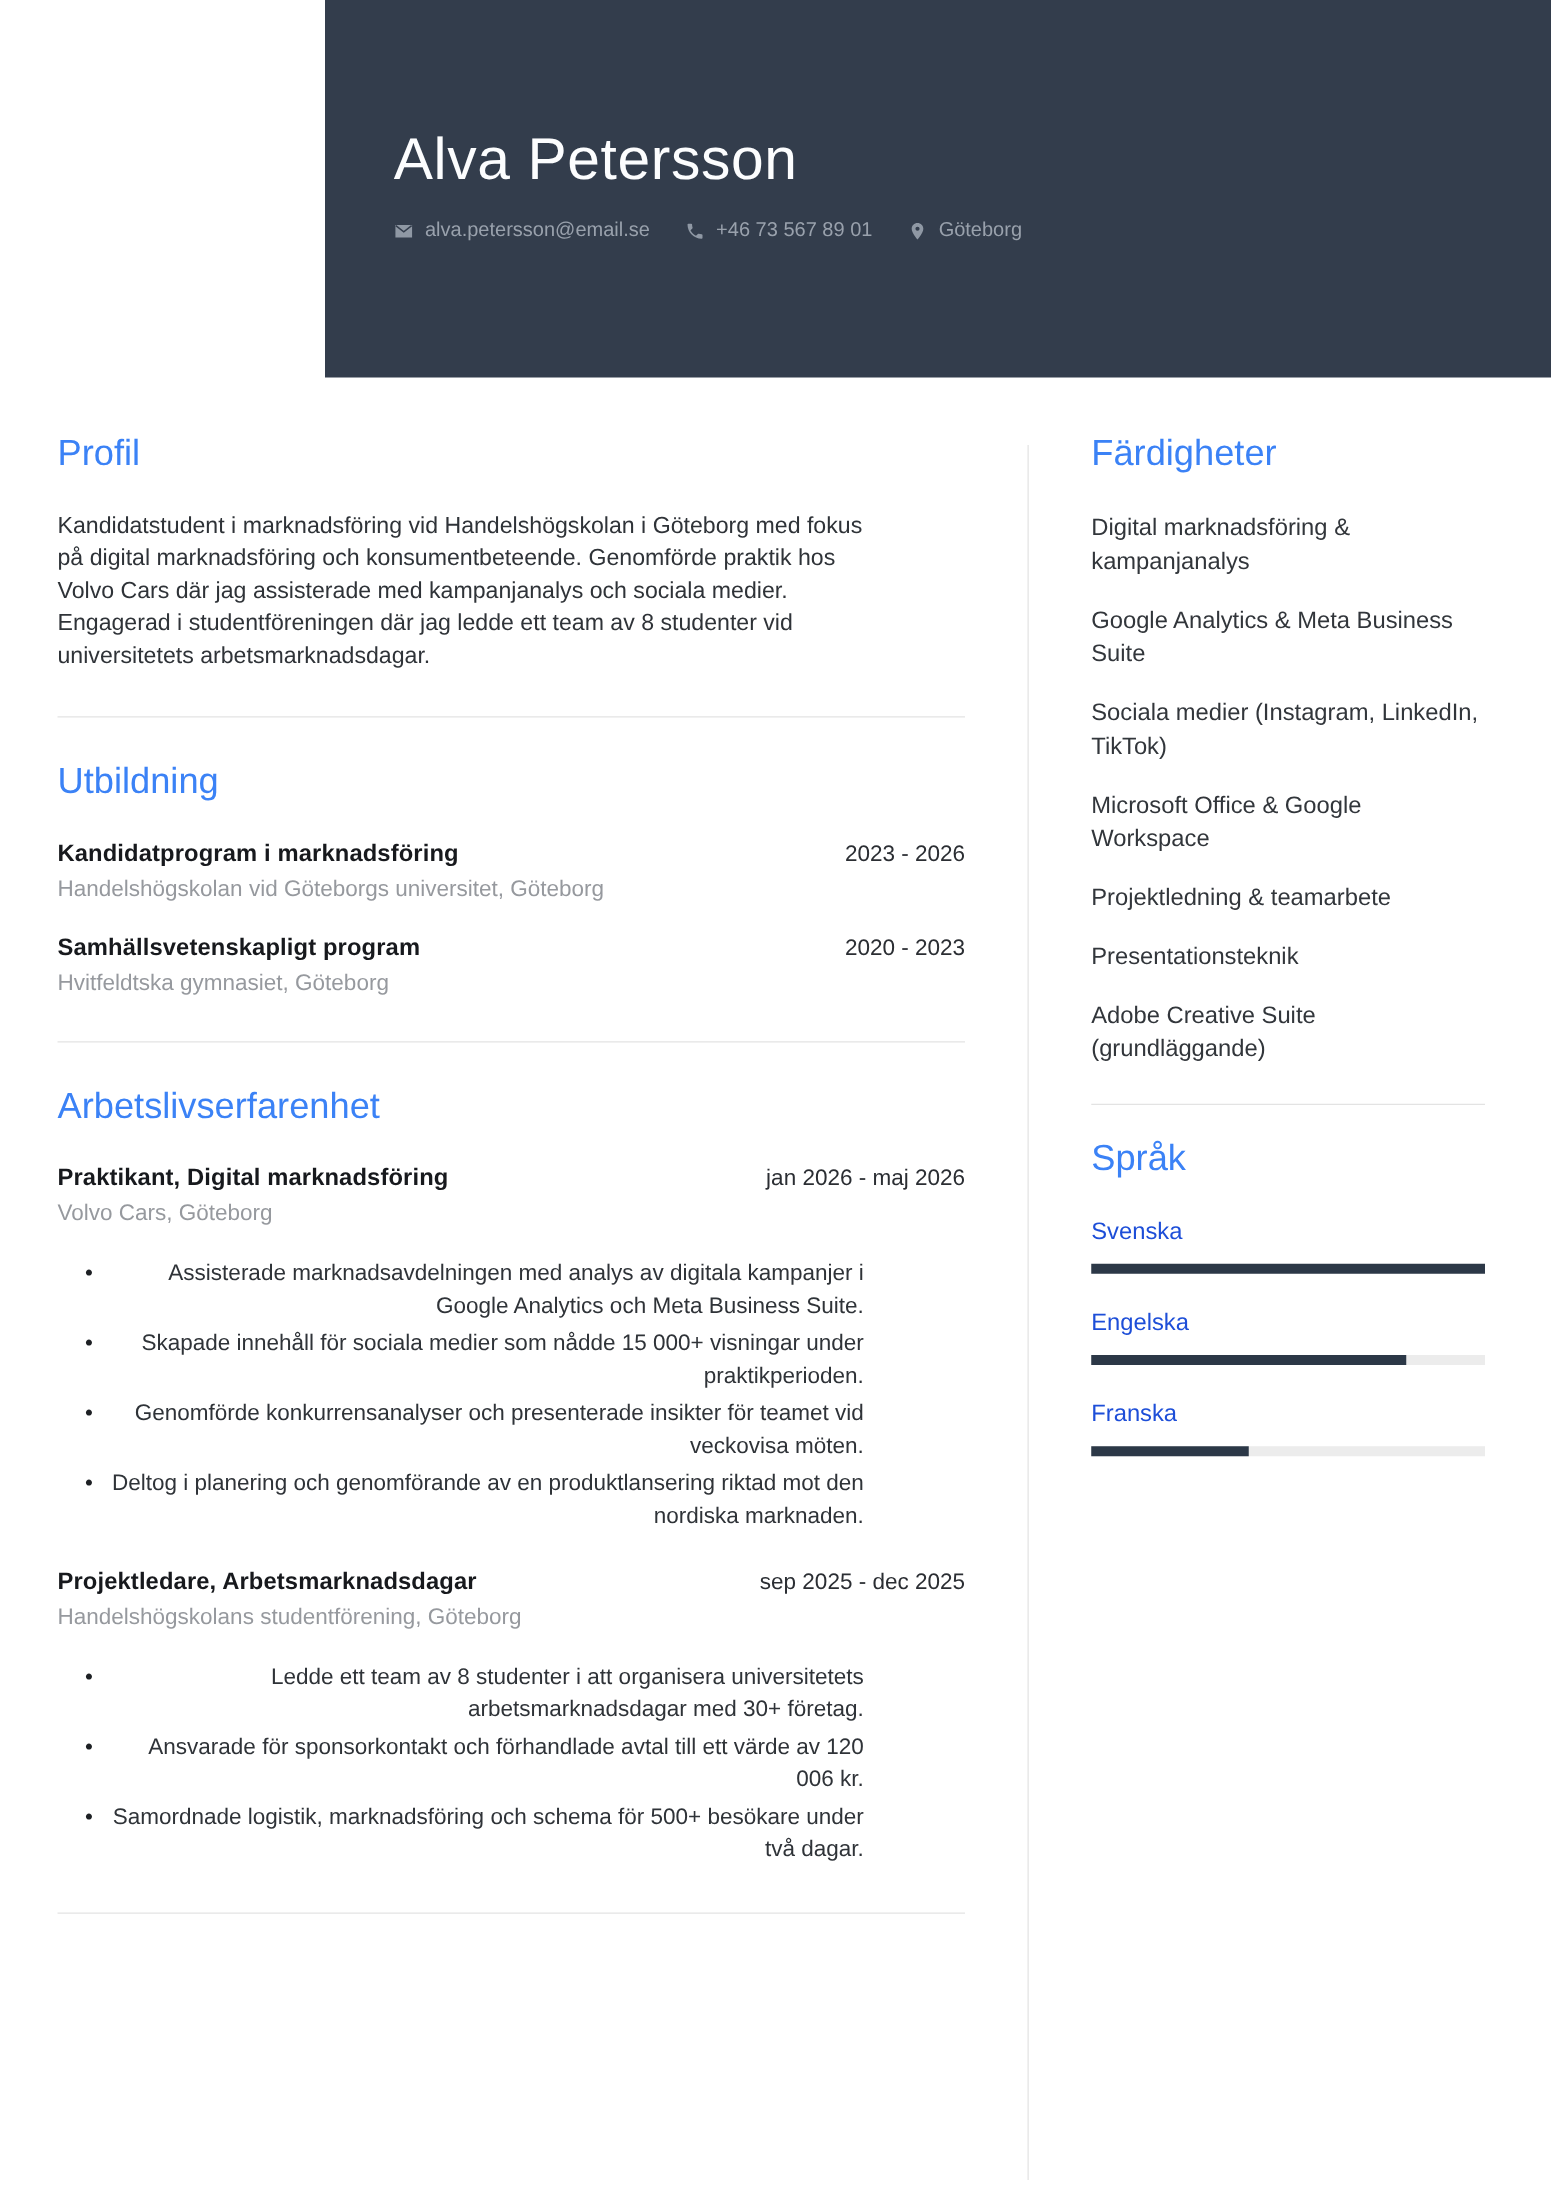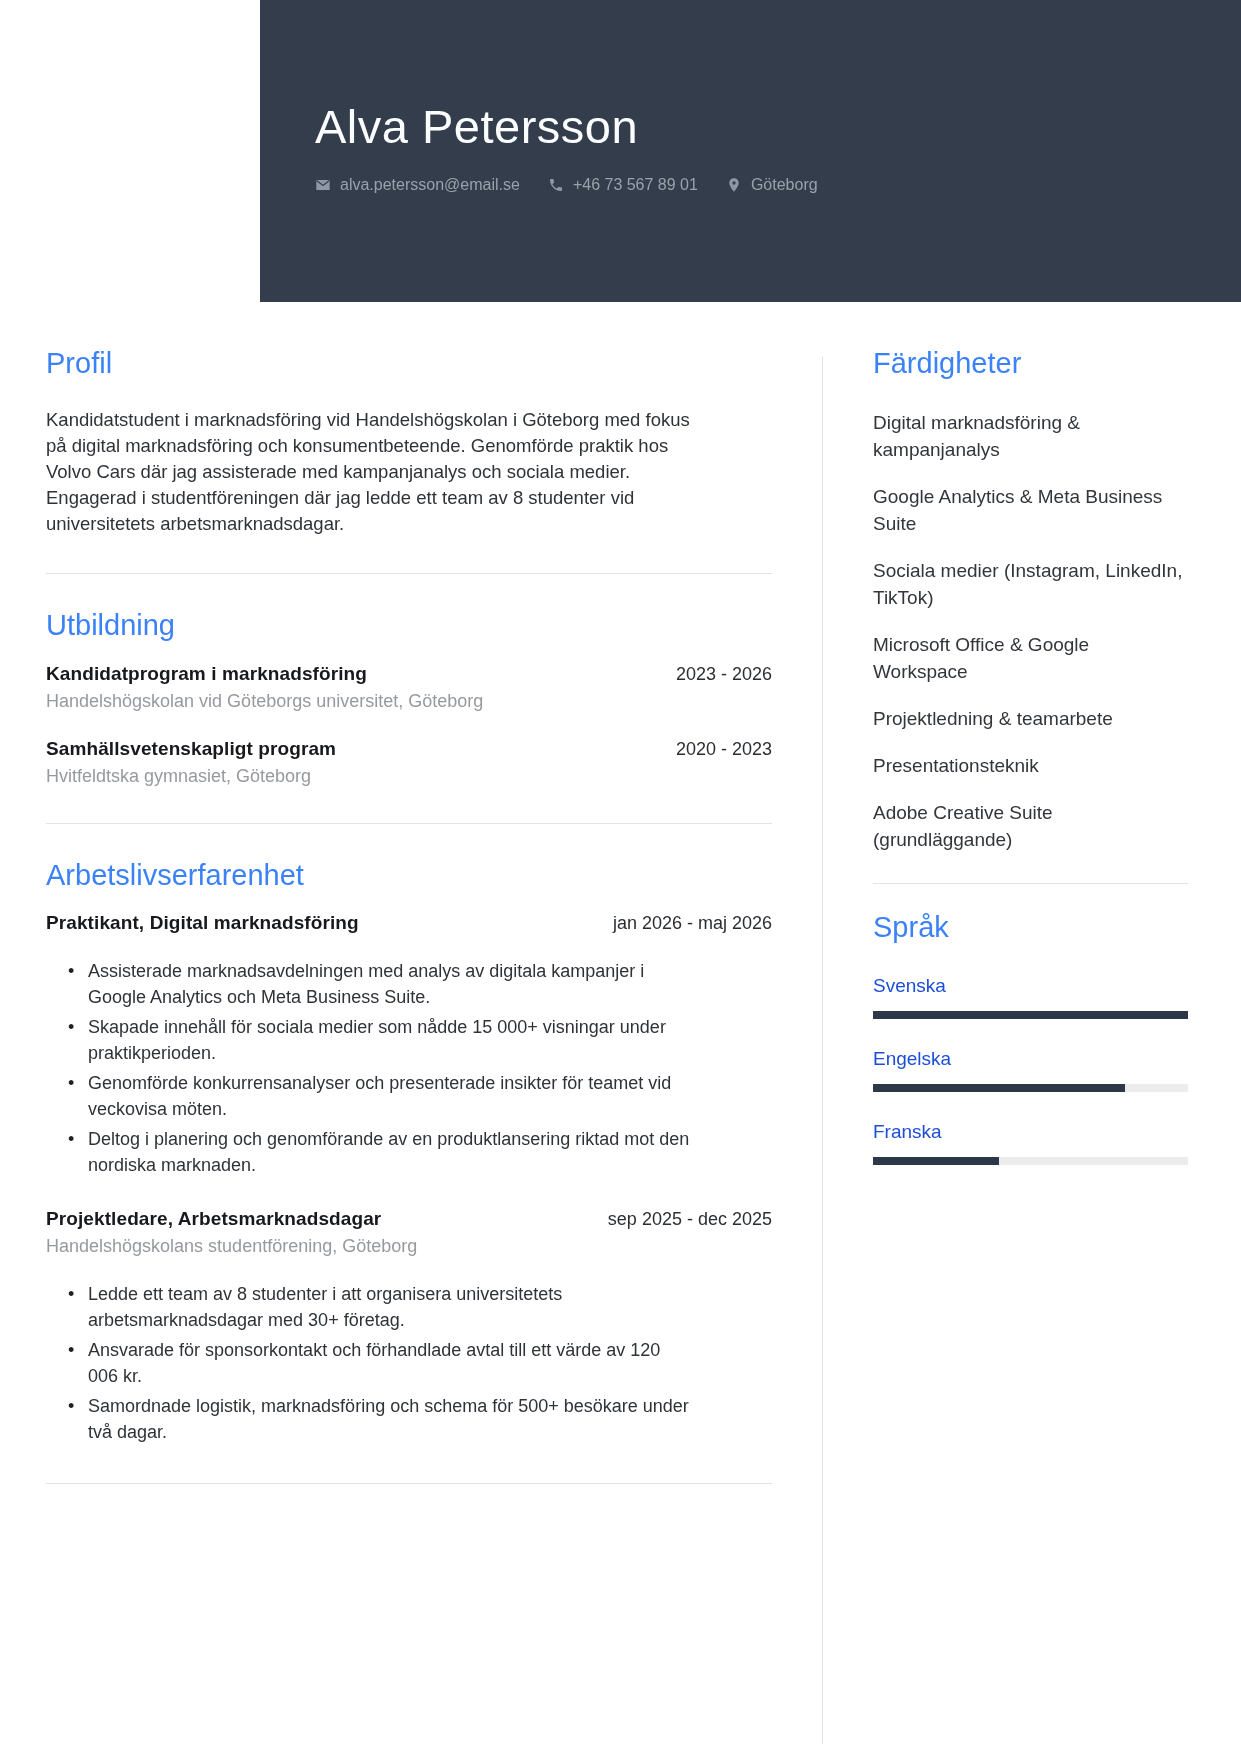--- a/index.html
+++ b/index.html
@@ -35,27 +35,27 @@
   
   .section-title { font-size:29px; font-weight:400; color:#3b82f6; line-height:1.2; }
   .h-divider { border:none; border-top:1px solid #e3e3e3; }
   .left-col .h-divider { margin:36px 0 34px; }
   .left-col .h-divider.end { margin-top:38px; }
   
   .profile-text {
     margin-top:26px; font-size:18.5px; line-height:26px; color:#2f3338;
     max-width:648px;
   }
-  .entries { margin-top:20px; }
+  .entries { margin-top:30px; }
   .entry { margin-bottom:26px; }
   .entry-head { display:flex; justify-content:space-between; align-items:baseline; }
   .entry-title { font-size:19px; font-weight:700; color:#17191d; letter-spacing:.1px; }
   .entry-date { font-size:18px; color:#2b2e33; white-space:nowrap; }
   .entry-sub { font-size:18px; color:#96999e; margin-top:6px; }
-  ul.bullets { list-style:none; margin:24px 0 0 20px; }
+  ul.bullets { list-style:none; margin:24px 0 0 20px;text-align:right; }
   ul.bullets li {
     position:relative; padding-left:22px; font-size:18px; line-height:26px;
     color:#2f3338; margin-bottom:4px; max-width:625px;
   }
   ul.bullets li::before { content:"\2022"; position:absolute; left:2px; top:0; color:#1d2024; }
   .entry.job { margin-bottom:30px; }
   
   .skills-list { margin-top:28px; }
   .skill-item { font-size:19px; line-height:27px; color:#32363b; margin-bottom:20px; }
   .right-col .h-divider { margin:30px 0 26px; }
@@ -125,20 +125,21 @@
       <hr class="h-divider">
 
       <h2 class="section-title">Arbetslivserfarenhet</h2>
       <div class="entries">
 
         <div class="entry job">
           <div class="entry-head">
             <span class="entry-title">Praktikant, Digital marknadsföring</span>
             <span class="entry-date">jan 2026 - maj 2026</span>
           </div>
+          <div class="entry-sub">Volvo Cars, Göteborg</div>
           <ul class="bullets">
             <li>Assisterade marknadsavdelningen med analys av digitala kampanjer i Google Analytics och Meta Business Suite.</li>
             <li>Skapade innehåll för sociala medier som nådde 15 000+ visningar under praktikperioden.</li>
             <li>Genomförde konkurrensanalyser och presenterade insikter för teamet vid veckovisa möten.</li>
             <li>Deltog i planering och genomförande av en produktlansering riktad mot den nordiska marknaden.</li>
           </ul>
         </div>
 
         <div class="entry job">
           <div class="entry-head">

